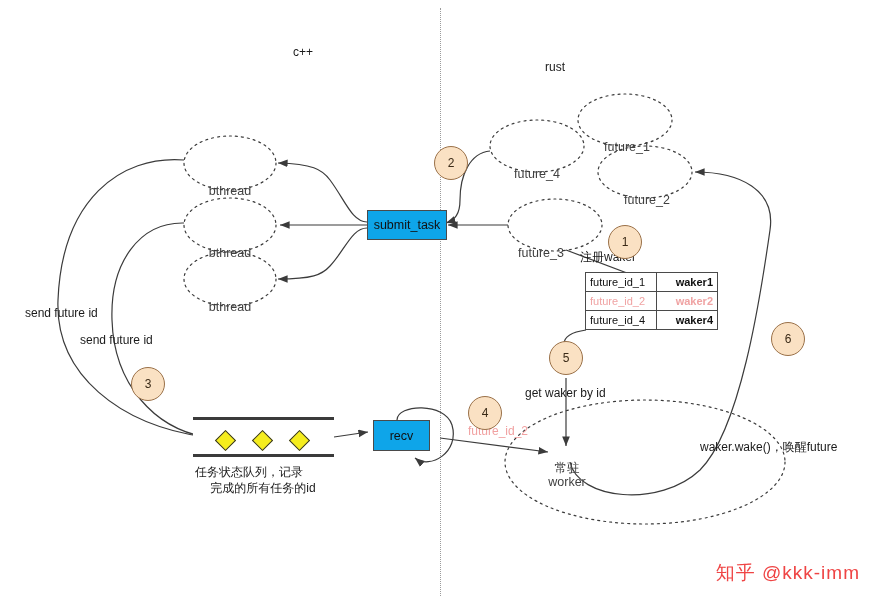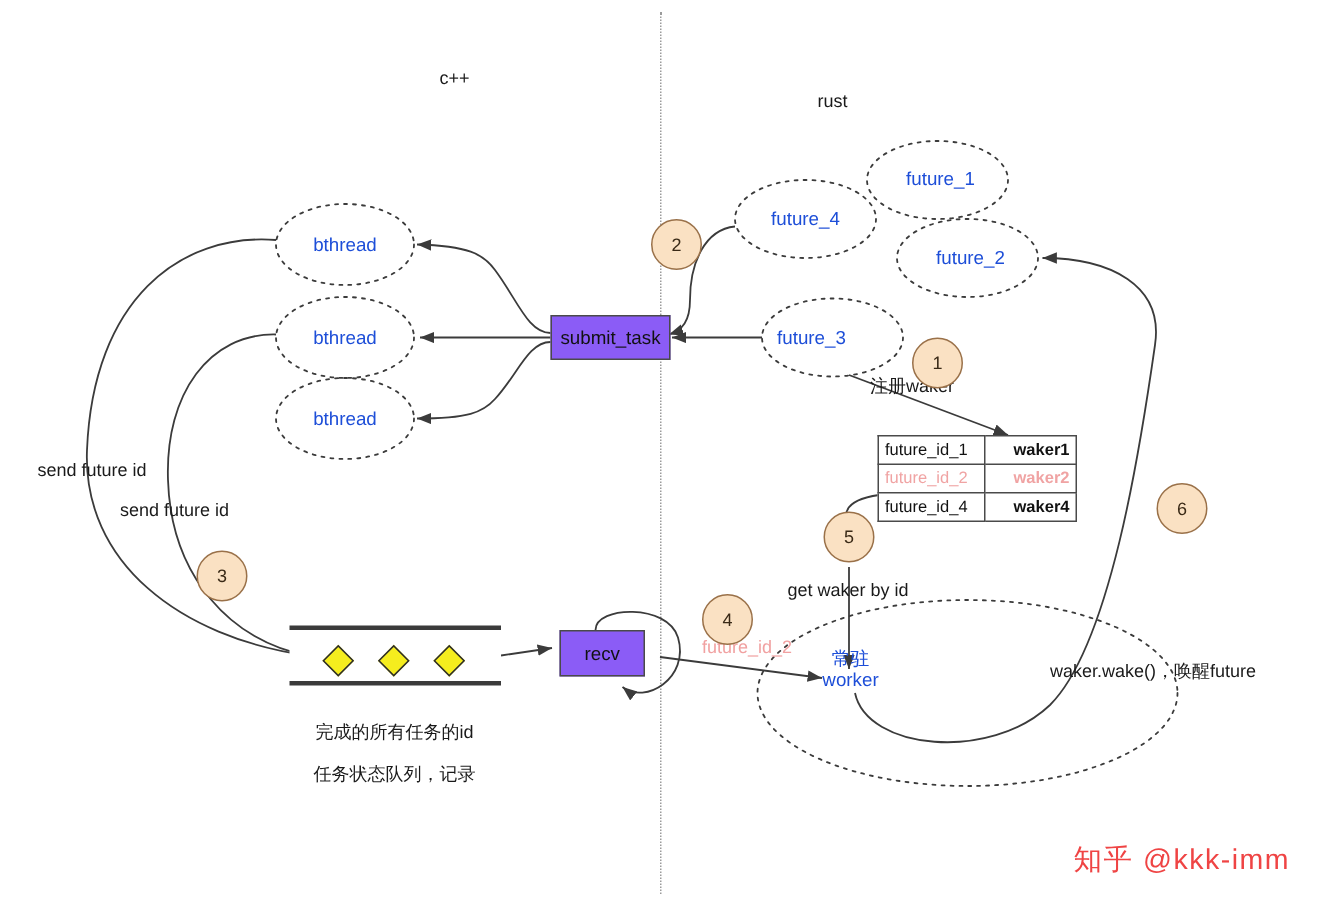--- a/index.html
+++ b/index.html
@@ -32,42 +32,43 @@
     white-space: pre;
     line-height: 1.25;
   }
   .lbl.center {
     text-align: center;
     transform: translateX(-50%);
   }
   .node-text {
     position: absolute;
     font-size: 12.5px;
-    color: #1d4ed8;
+    color: #404040;
     white-space: pre;
     text-align: center;
     transform: translate(-50%, -50%);
+    margin-top: 28px;
   }
   .badge {
     position: absolute;
     width: 34px;
     height: 34px;
     border-radius: 50%;
     background: #fae1c3;
     border: 1px solid #9a7149;
     color: #3a2a17;
     font-size: 12px;
     display: flex;
     align-items: center;
     justify-content: center;
     box-sizing: border-box;
   }
   .box {
     position: absolute;
-    background: #8b5cf6;
+    background: #0ea5e9;
     border: 1.4px solid #4a4a4a;
     box-sizing: border-box;
     display: flex;
     align-items: center;
     justify-content: center;
     font-size: 12.5px;
     color: #111111;
   }
   table.waker-table {
     position: absolute;
@@ -182,21 +183,21 @@
   <div class="node-text" style="left:647px; top:172px;">future_2</div>
   <div class="node-text" style="left:541px; top:225px;">future_3</div>
   <div class="node-text" style="left:537px; top:146px;">future_4</div>
 
   <div class="node-text" style="left:567px; top:447px; line-height:1.15;">常驻
 worker</div>
 
   <div class="box" style="left:367px; top:210px; width:80px; height:30px;">submit_task</div>
   <div class="box" style="left:373px; top:420px; width:57px; height:31px;">recv</div>
 
-  <table class="waker-table" style="left:585px; top:290px;">
+  <table class="waker-table" style="left:585px; top:272px;">
     <tbody>
         <tr>
           <td class="c0">future_id_1</td>
           <td class="c1">waker1</td>
         </tr>
         <tr class="muted">
           <td class="c0">future_id_2</td>
           <td class="c1">waker2</td>
         </tr>
         <tr>
@@ -204,21 +205,21 @@
           <td class="c1">waker4</td>
         </tr>
       </tbody>
   </table>
 
   <div class="queue-band" style="left:193px; top:417px; width:141px; height:40px;">
     <div class="diamond" style="left:25px; top:13px;"></div>
     <div class="diamond" style="left:62px; top:13px;"></div>
     <div class="diamond" style="left:99px; top:13px;"></div>
   </div>
-  <div class="lbl center" style="left:263px; top:465px;margin-top:44px;">任务状态队列，记录</div>
+  <div class="lbl center" style="left:249px; top:465px;">任务状态队列，记录</div>
   <div class="lbl center" style="left:263px; top:481px;">完成的所有任务的id</div>
 
   <div class="lbl" style="left:25px; top:306px;">send future id</div>
   <div class="lbl" style="left:80px; top:333px;">send future id</div>
   <div class="lbl" style="left:580px; top:250px;">注册waker</div>
   <div class="lbl" style="left:525px; top:386px;">get waker by id</div>
   <div class="lbl" style="left:700px; top:440px;">waker.wake()，唤醒future</div>
   <div class="lbl red-text" style="left:468px; top:424px;">future_id_2</div>
 
   <div class="badge" style="left:608px; top:225px;">1</div>

